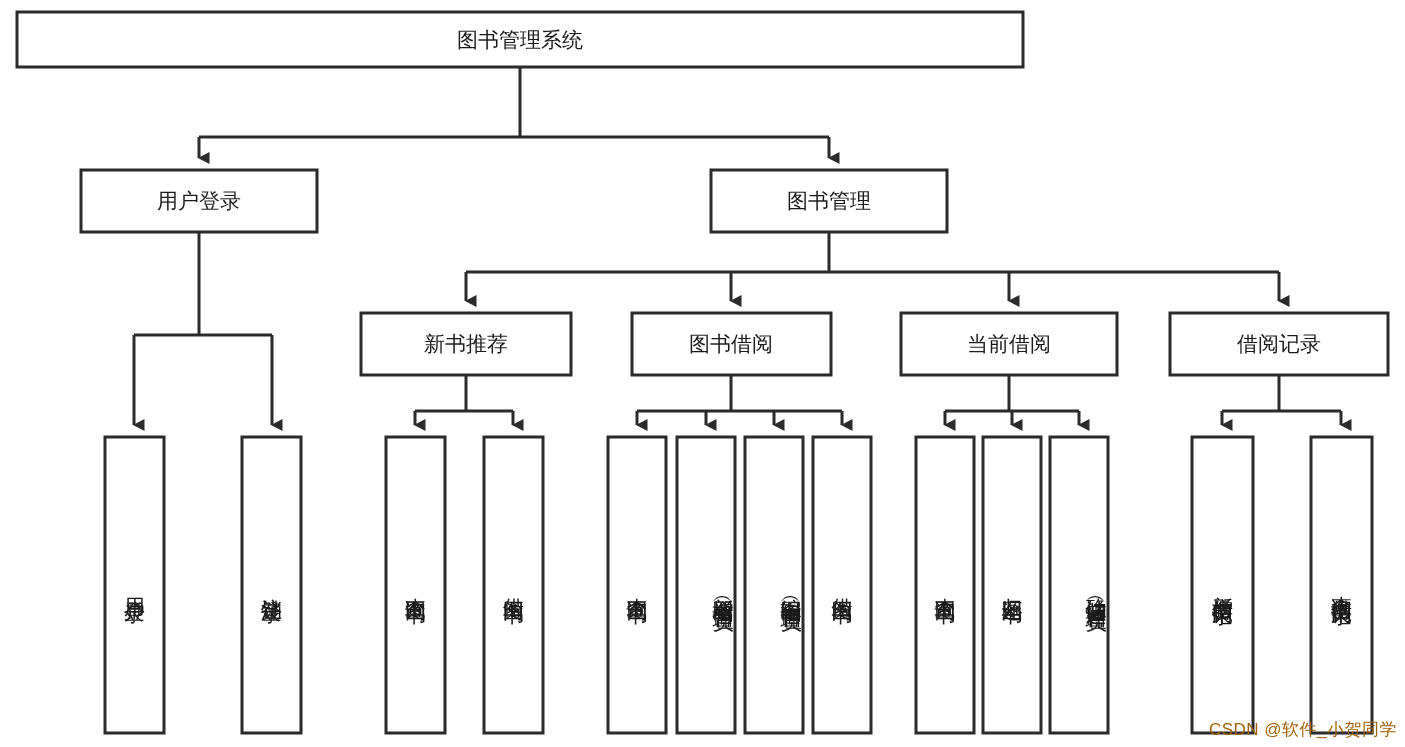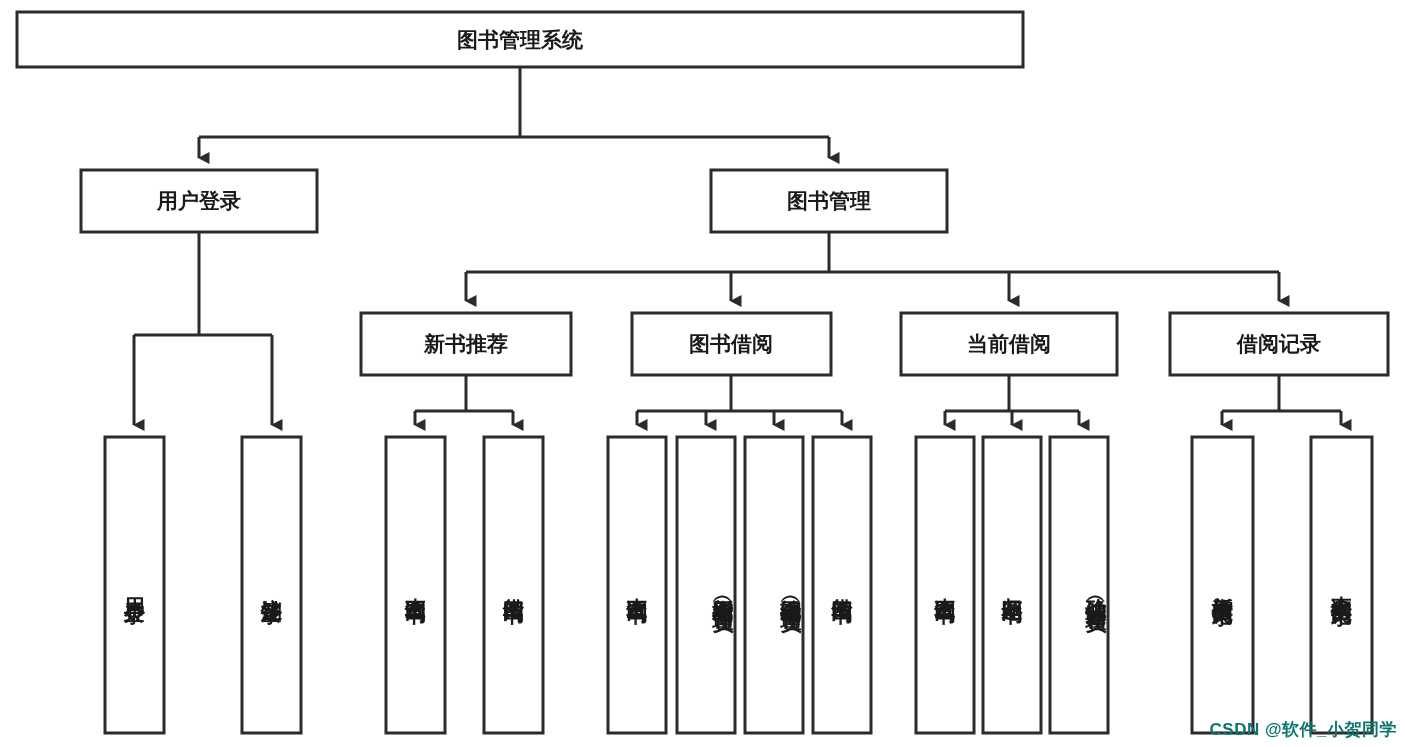--- a/index.html
+++ b/index.html
@@ -11,21 +11,20 @@
     width: 1405px;
     height: 747px;
     font-family: "Liberation Sans", "DejaVu Sans", sans-serif;
     overflow: hidden;
   }
   #diagram-root {
     position: relative;
     width: 1405px;
     height: 747px;
     background: #ffffff;
-    font-weight: bold;
   }
   svg#diagram-svg {
     position: absolute;
     top: 0;
     left: 0;
     width: 1405px;
     height: 747px;
   }
   .node-box {
     fill: #ffffff;
@@ -68,21 +67,21 @@
     letter-spacing: 2px;
     white-space: nowrap;
     pointer-events: none;
   }
   .watermark {
     position: absolute;
     right: 8px;
     bottom: 6px;
     font-family: "Liberation Sans", "DejaVu Sans", sans-serif;
     font-size: 17px;
-    color: #0f766e;
+    color: #a16207;
     letter-spacing: 0.5px;
     white-space: nowrap;
   }
 </style>
 </head>
 <body>
 
 <div id="diagram-root">
 
   <svg id="diagram-svg" viewBox="0 0 1405 747">

